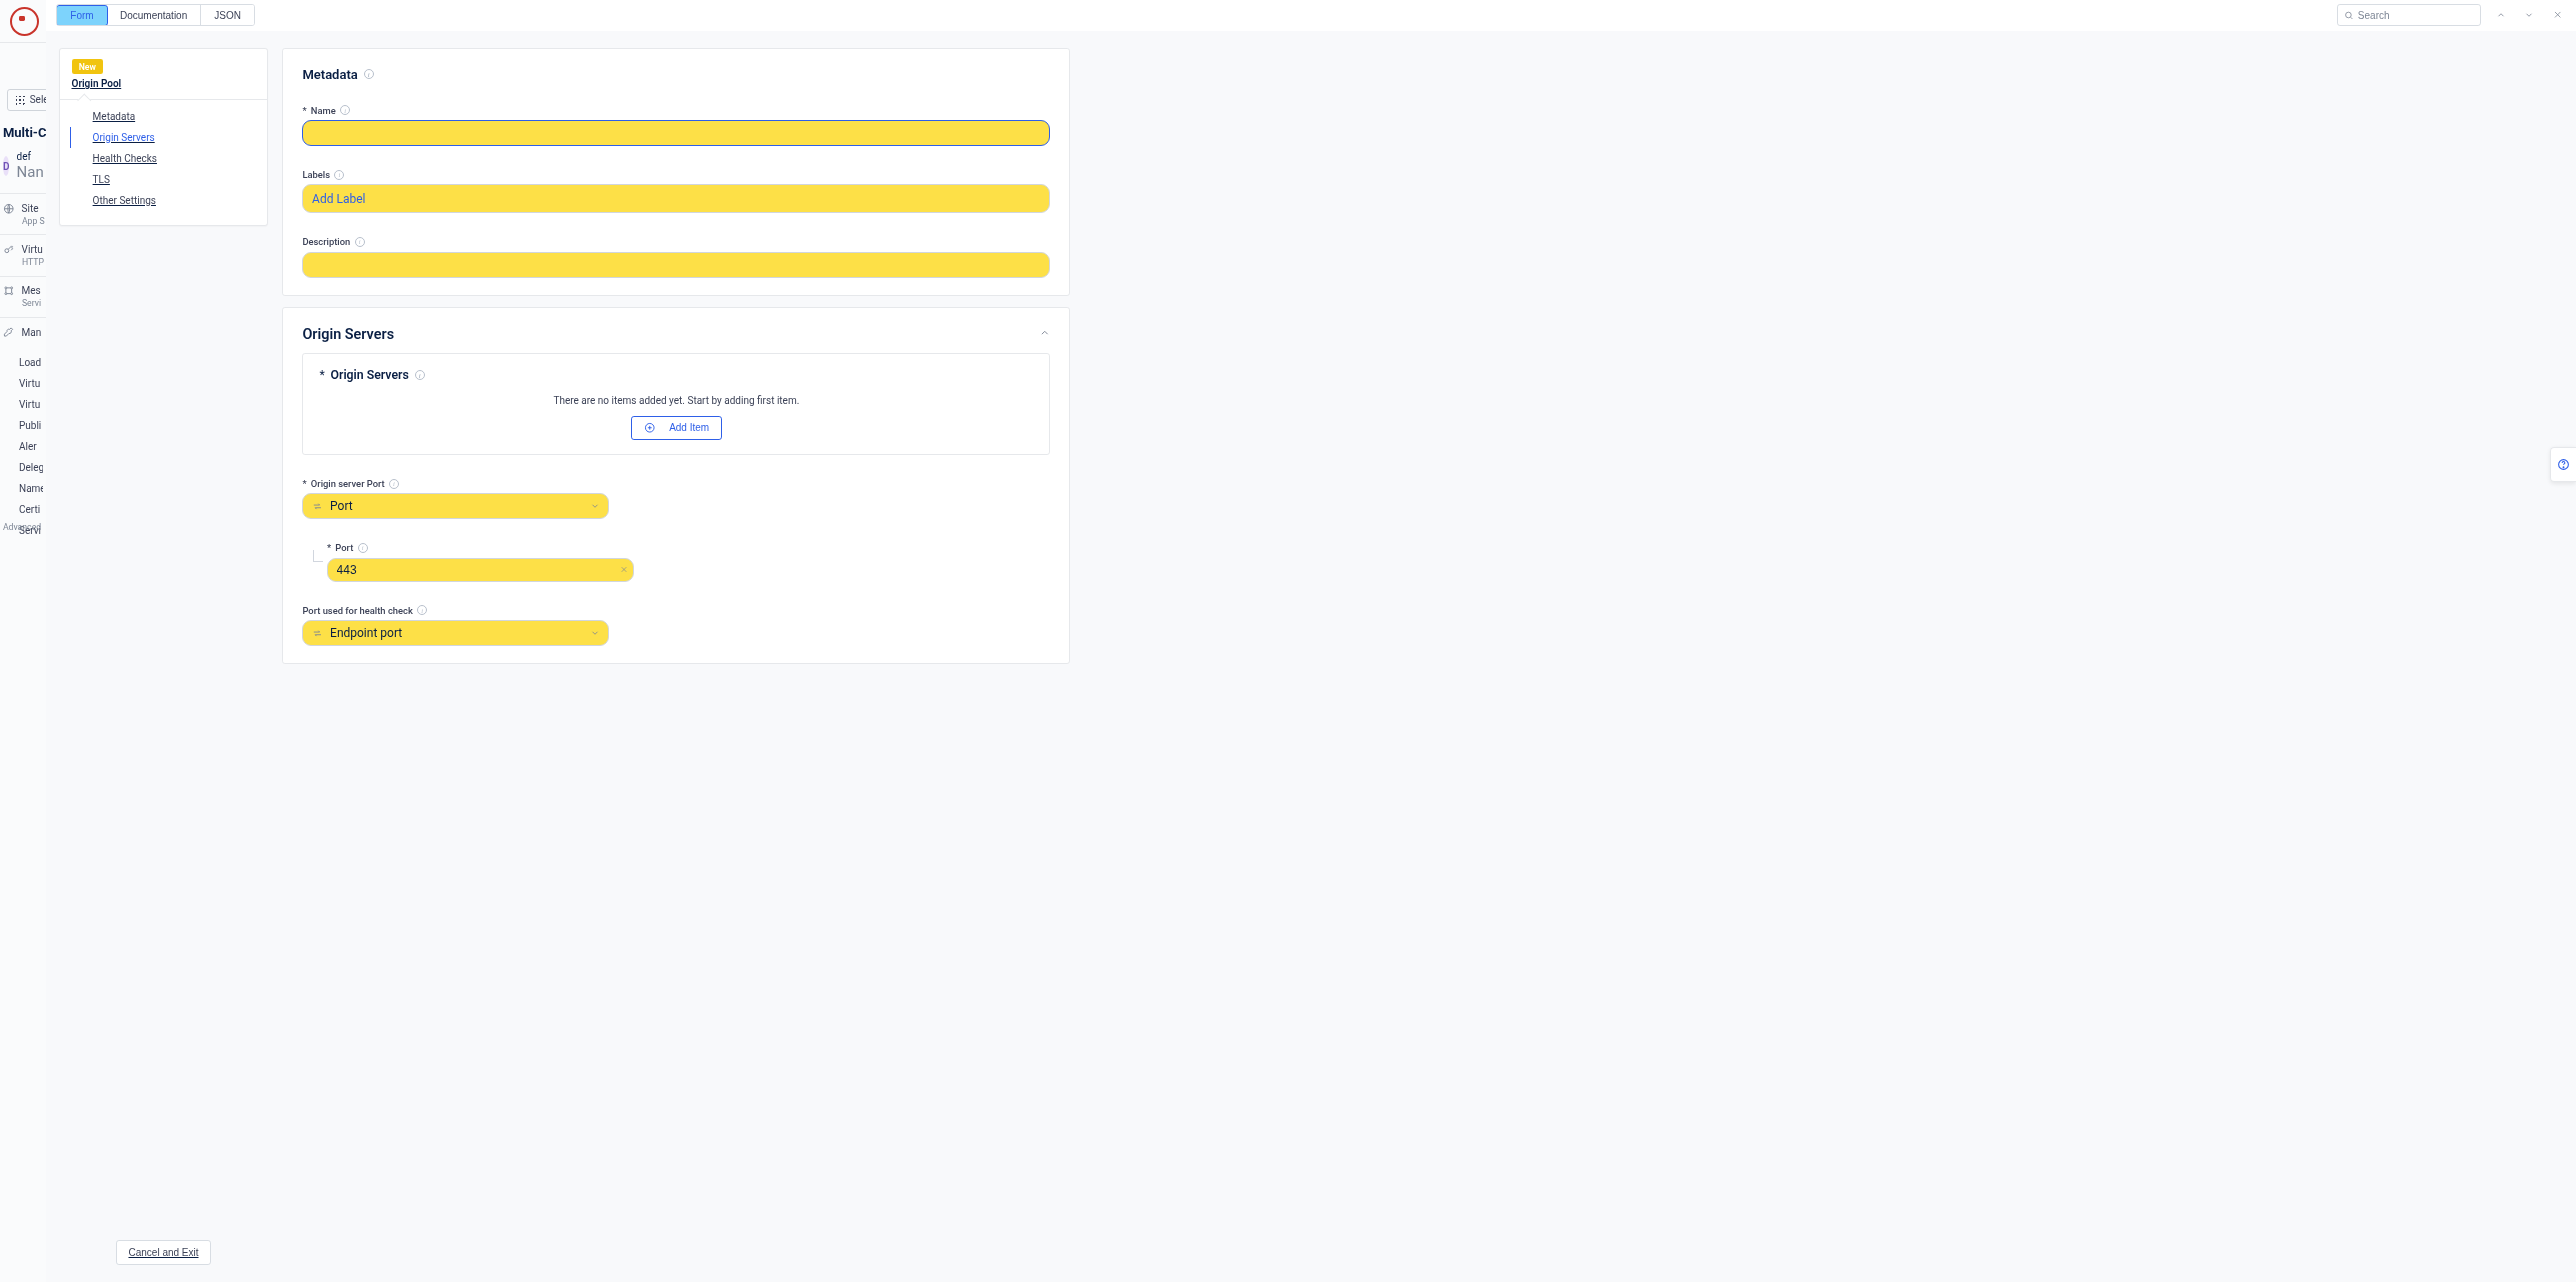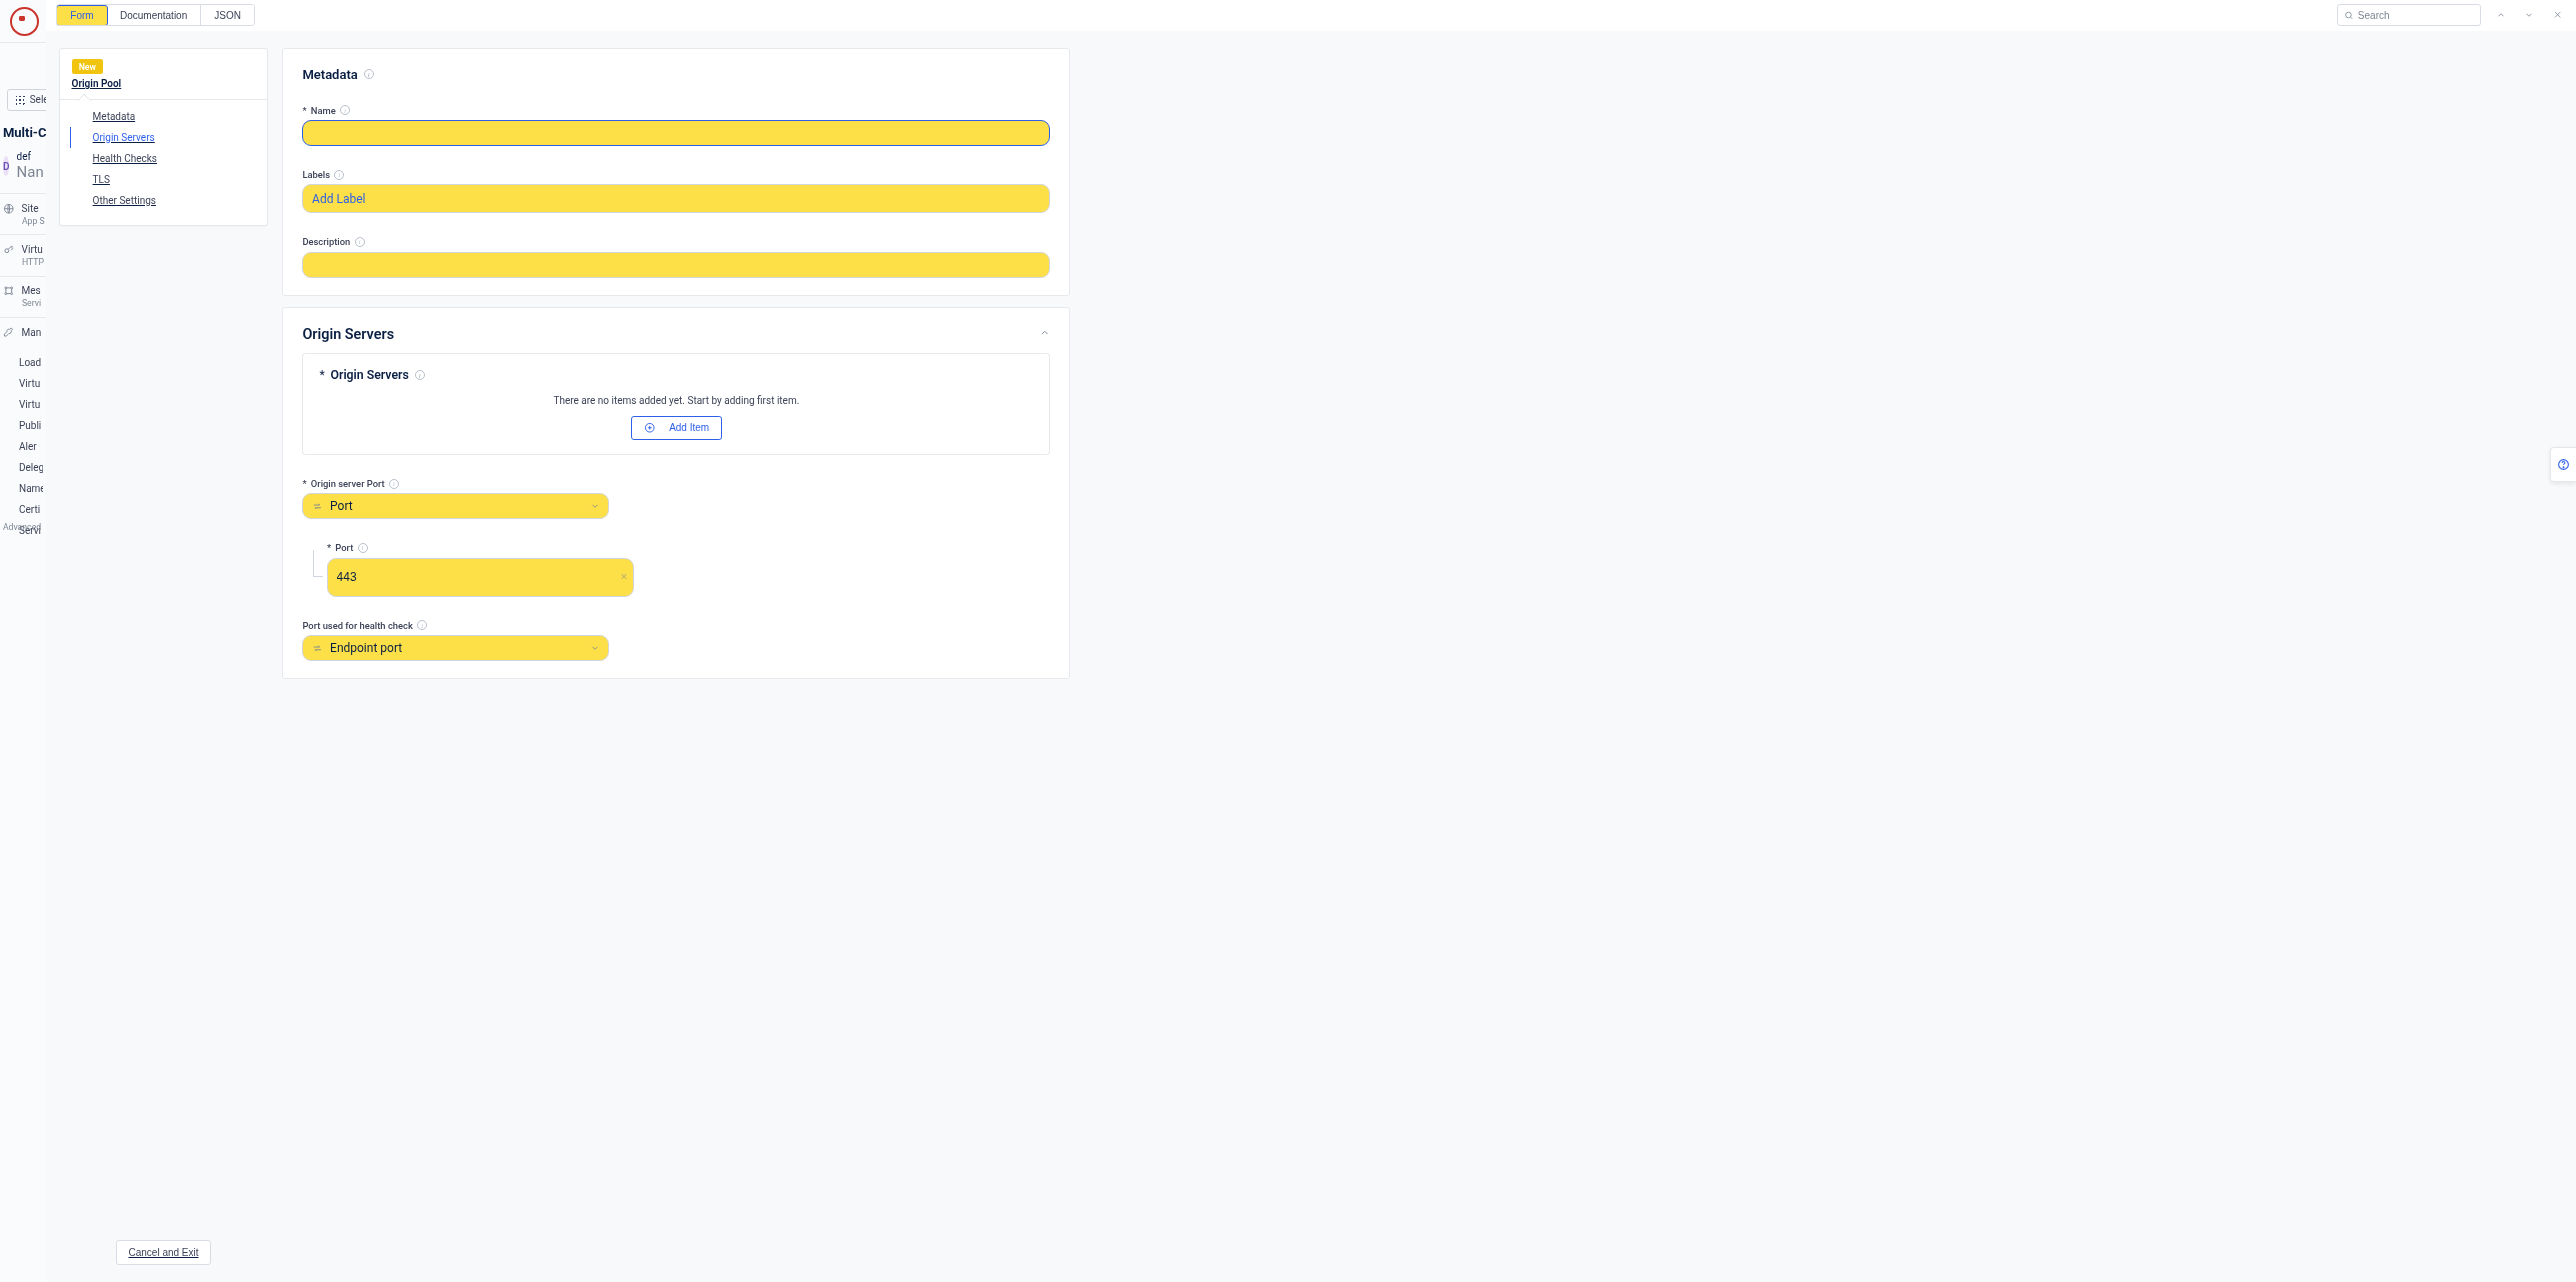--- a/index.html
+++ b/index.html
@@ -38,21 +38,21 @@
     .bg-sub-list div { padding: 5px 0; white-space:nowrap; overflow:hidden; }
     .bg-adv { position:absolute; bottom:15px; left:2.9px; font-size:8.7px; color:#7d8695; white-space:nowrap;}
 
     
     .modal-wrap { position: fixed; left: 46px; right:0; top:0; bottom:0; background: #f8f9fb; display: flex; flex-direction: column; }
 
     .modal-top { display:flex; align-items:center; justify-content:space-between; padding: 4.3px 10px; background:#fff; border-bottom: 0.7px solid transparent; }
     .seg { display:flex; border:0.7px solid #d8dde3; border-radius:2.9px; overflow:hidden; height:21.6px; }
     .seg button { background:#fff; border:none; padding: 0 13px; font-size:10px; color:#3c4257; cursor:pointer; border-right:0.7px solid #d8dde3; }
     .seg button:last-child { border-right:none; }
-    .seg button.active { color:#2e5fe8; border:0.7px solid #2e5fe8; margin:-0.7px; border-radius:2.9px; position:relative; z-index:1; background:#fde047; padding:0 13px; }
+    .seg button.active { color:#2e5fe8; border:0.7px solid #2e5fe8; margin:-0.7px; border-radius:2.9px; position:relative; z-index:1; background:#7dd3fc; padding:0 13px; }
 
     .search-wrap { display:flex; align-items:center; gap:11px; }
     .searchbox { display:flex; align-items:center; border:0.7px solid #d8dde3; border-radius:2.9px; height:21.6px; width:144px; padding:0 5.8px; color:#7d8695; }
     .searchbox input { border:none; outline:none; width:100%; font-size:10px; color:#0a1f44; }
     .searchbox input::placeholder { color:#7d8695; }
     .icon-btn-sm { width:17.3px; height:21.6px; display:flex; align-items:center; justify-content:center; color:#7d8695; border:none; background:none; cursor:pointer; }
 
     .modal-body { flex:1; display:flex; gap:14.4px; padding: 17.3px 13px 0 13px; overflow:hidden; }
 
     .left-col { width: 209px; display:flex; flex-direction:column;text-decoration:underline; }
@@ -96,21 +96,21 @@
 
     .selbox { width:307px; justify-content:space-between; cursor:pointer; }
     .selbox .left { display:flex; align-items:center; gap:7.2px; }
     .swap-icon { color:#7d8695; }
 
     .nested { margin-left: 24.5px; position:relative; }
     .nested::before { content:""; position:absolute; left:-14.4px; top:7.2px; bottom:20px; border-left:0.7px solid #d1d6de; }
     .nested::after  { content:""; position:absolute; left:-14.4px; bottom:20px; width:10px; border-top:0.7px solid #d1d6de; }
 
     .port-wrap { position:relative; width:307px; }
-    .port-wrap input { height:39px; }
+    .port-wrap input { height:24px; }
     .clear-btn { position:absolute; right:5.8px; top:50%; transform:translateY(-50%); color:#7d8695; cursor:pointer; font-size:9.4px; }
 
     .help-float { position:fixed; right:0px; top: 447px; width:26px; height:35px; background:#fff; border:0.7px solid #e6e8eb; border-right:none; border-radius: 4.3px 0 0 4.3px; display:flex; align-items:center; justify-content:center; box-shadow: 0 1.4px 4.3px rgba(0,0,0,0.08); }
     .help-float svg { color:#2e5fe8; }
   </style>
 </head>
 <body>
 
 <div class="bg-layer">
   <div class="bg-topbar">

